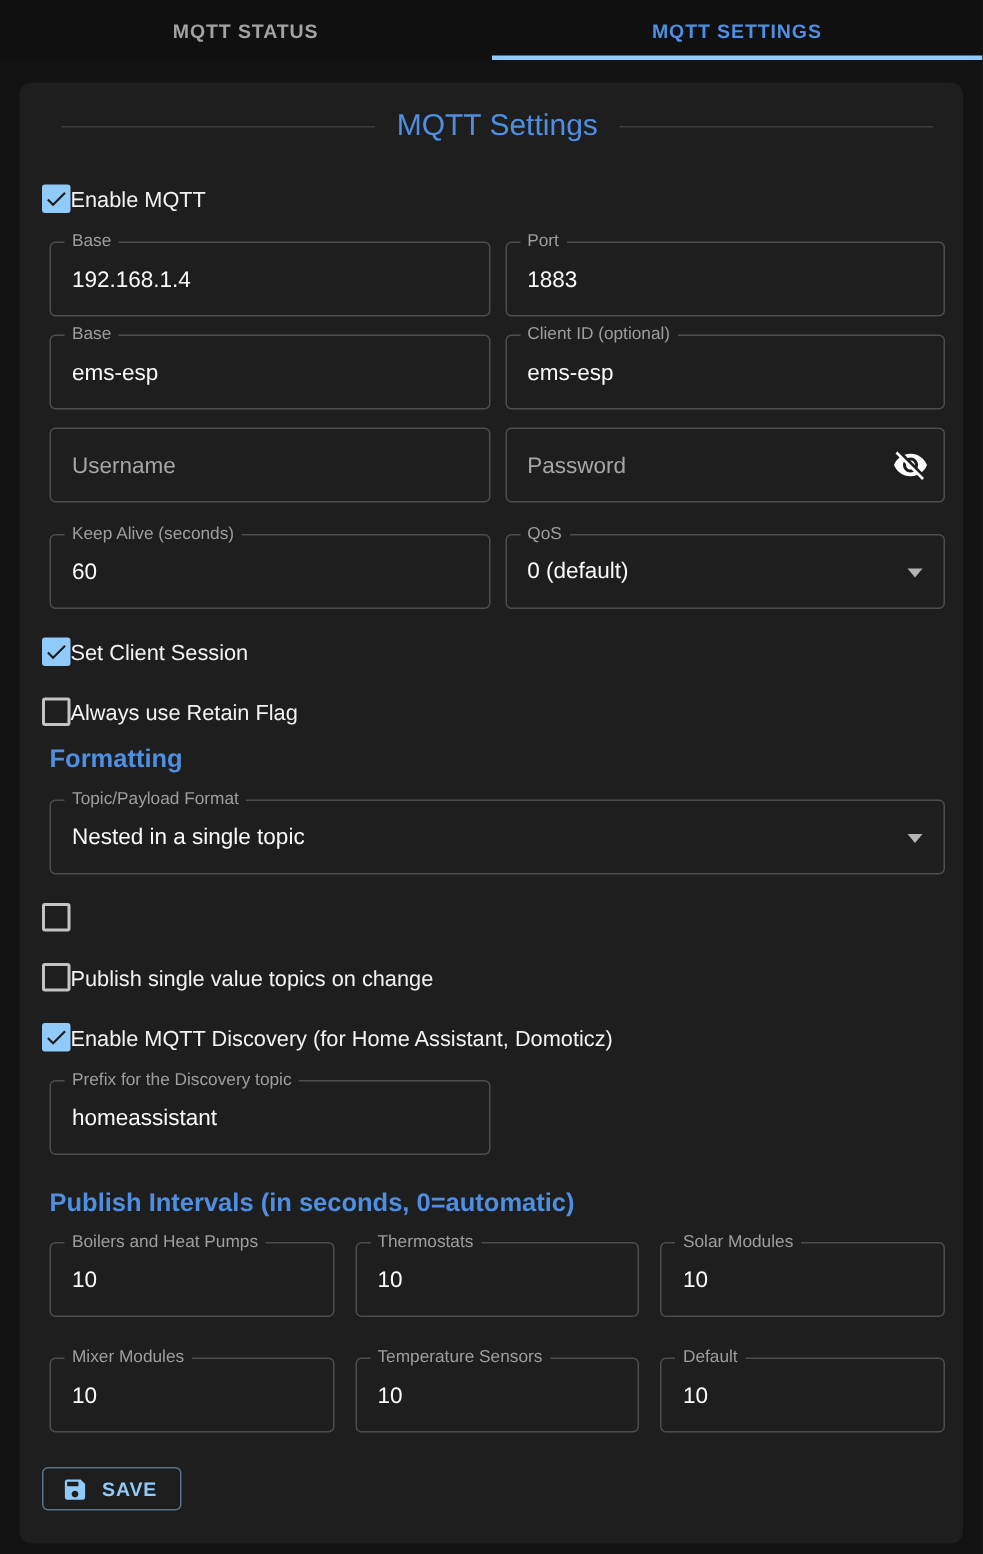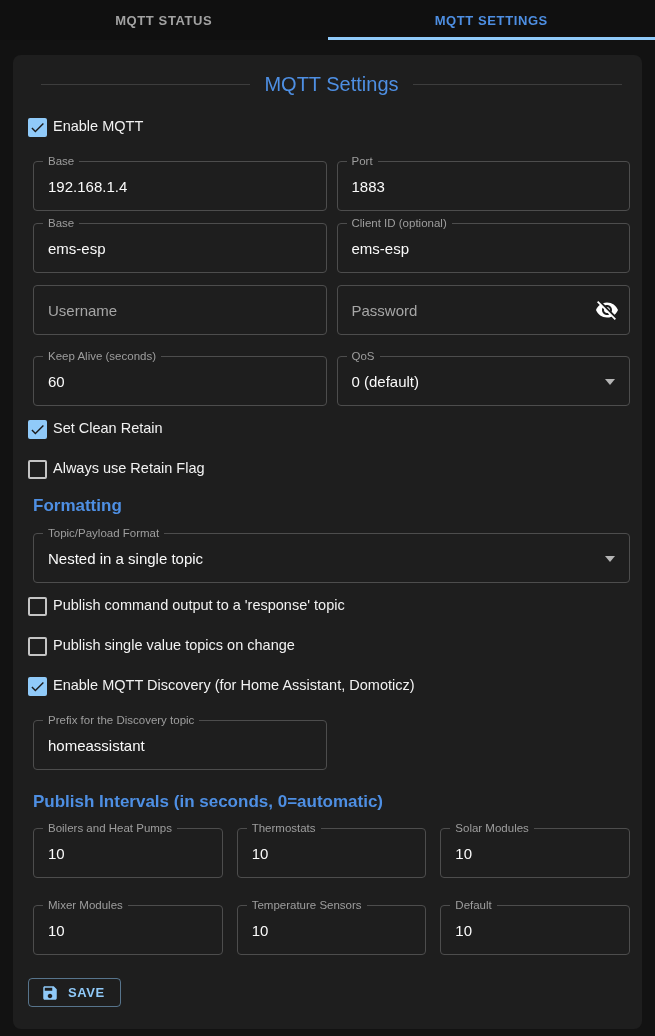--- a/index.html
+++ b/index.html
@@ -17,21 +17,21 @@
 
   
   .panel { margin:15px 13px 7px 13px; height:974px; background:#1e1e1e;
            border-radius:8px; padding:16px 12px 6px 20px; }
 
   .title-row { display:flex; align-items:center; gap:14px; margin:2px 8px 0 8px; }
   .title-row .line { flex:1; height:1px; background:#3d3d3d; }
   .page-title { color:#4e8fe3; font-size:20px; font-weight:500; }
 
   
-  .cb-row { display:flex; align-items:flex-start; gap:6px; margin-left:-5px; height:24px; }
+  .cb-row { display:flex; align-items:flex-end; gap:0; margin-left:-5px; height:24px; }
   .cb { width:19px; height:19px; border-radius:2px; flex:none; position:relative; }
   .cb.unchecked { border:2px solid #c4c4c4; background:transparent; }
   .cb.checked { background:#90caf9; }
   .cb.checked svg { position:absolute; inset:1px; }
   .cb-label { color:#f2f2f2; font-size:14.5px; font-weight:500; }
 
   
   .grid2 { display:grid; grid-template-columns:1fr 1fr; gap:10px; }
   .grid3 { display:grid; grid-template-columns:1fr 1fr 1fr; gap:14px; }
   .field { position:relative; height:50px; border:1px solid #4d4d4d; border-radius:4px; }
@@ -150,41 +150,40 @@
     </div>
   </div>
 
   
   <div class="cb-row mt14">
     <span class="cb checked">
       <svg viewBox="0 0 24 24">
           <path fill="#1b1b1b" d="M9 16.17L4.83 12l-1.42 1.41L9 19 21 7l-1.41-1.41z"></path>
         </svg>
     </span>
-    <span class="cb-label">Set Clean Retain</span>
+    <span class="cb-label">Set Client Session</span>
   </div>
 
   
   <div class="cb-row mt12">
     <span class="cb unchecked"></span>
     <span class="cb-label">Always use Retain Flag</span>
   </div>
 
   
   <div class="section-heading mt20">Formatting</div>
 
   <div class="field mt17">
     <span class="notch">Topic/Payload Format</span>
     <span class="sel-value">Nested in a single topic</span>
     <span class="caret"></span>
   </div>
 
   <div class="cb-row mt14">
     <span class="cb unchecked"></span>
-    <span class="cb-label">Publish command output to a 'response' topic</span>
   </div>
 
   <div class="cb-row mt12">
     <span class="cb unchecked"></span>
     <span class="cb-label">Publish single value topics on change</span>
   </div>
 
   <div class="cb-row mt12">
     <span class="cb checked">
       <svg viewBox="0 0 24 24">

